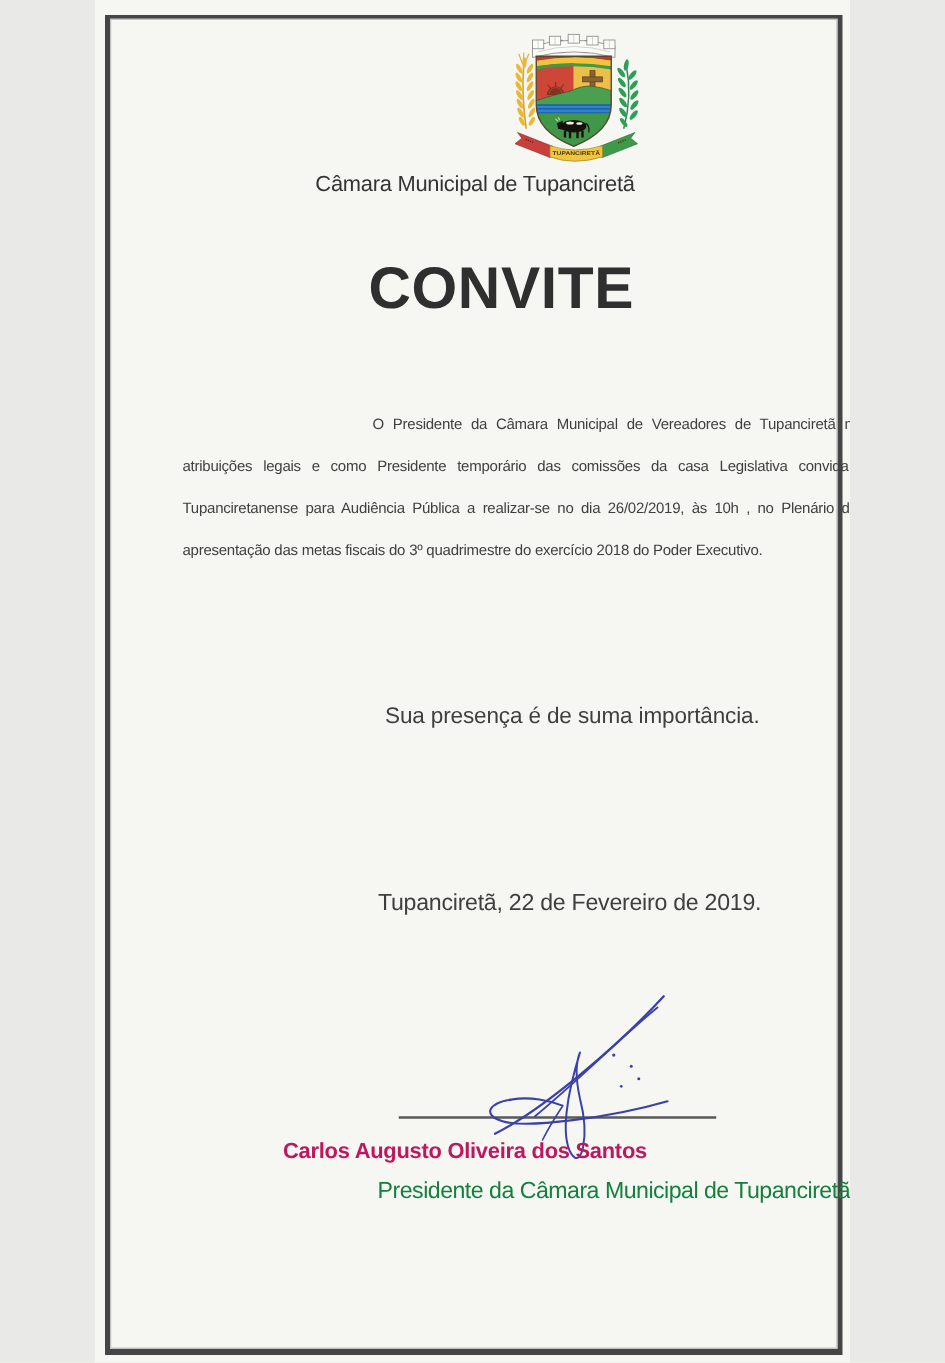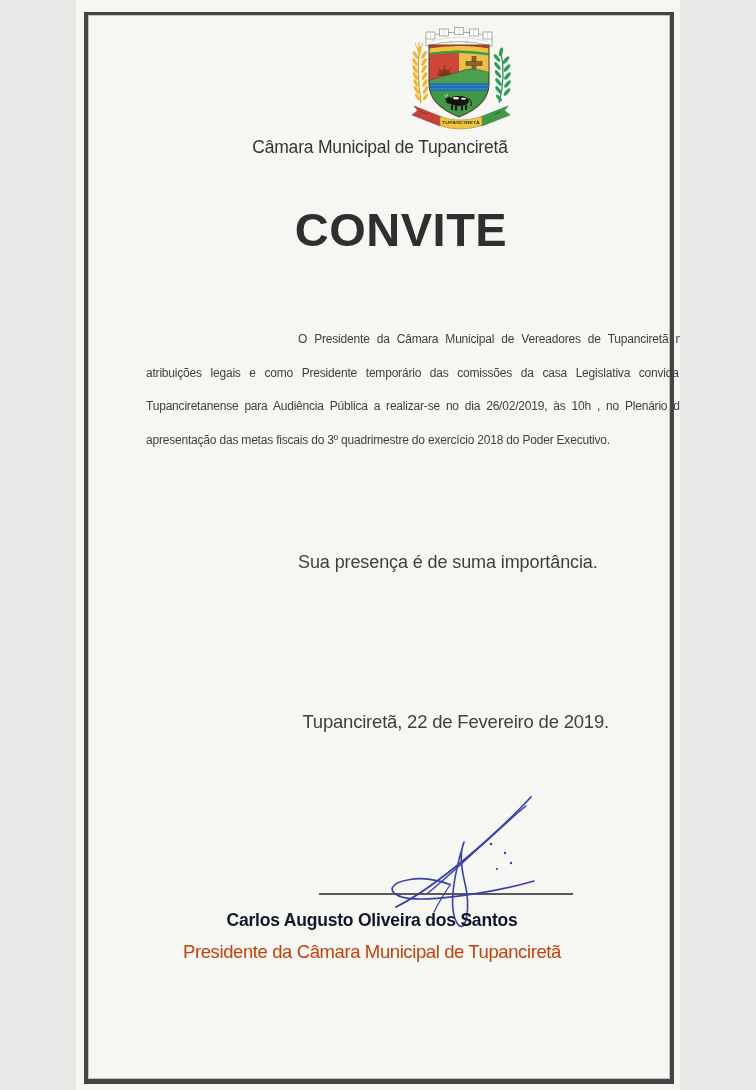--- a/index.html
+++ b/index.html
@@ -22,31 +22,31 @@
   }
   .title {
     position:absolute; top:202px; left:0; right:0; text-align:center; text-indent:14px;
     font-size:47px; font-weight:bold; letter-spacing:0.5px; color:#2f2f2f;padding-left:32px;
   }
   .paragraph {
     position:absolute; top:323px; left:70px; width:620px; margin:0;
     font-size:12px; line-height:33.5px; letter-spacing:-0.2px;
     text-align:justify; text-indent:152px; color:#3f3f3f;
   }
-  .closing { position:absolute; top:552px; left:222px; margin:0; font-size:18px; letter-spacing:-0.1px; }
+  .closing { position:absolute; top:552px; left:222px; margin:10px; font-size:18px; letter-spacing:-0.1px; }
   .dateline { position:absolute; top:711px; right:71px; margin:0; font-size:18.5px; letter-spacing:-0.2px;text-align:center; }
   .sig-line { position:absolute; top:893px; left:243px; width:254px; height:0; border-top:2px solid #5a5a5a; }
   .sig-svg { position:absolute; top:786px; left:288px; width:196px; height:154px; }
   .sig-name {
     position:absolute; top:910px; left:0; right:0; text-align:center; text-indent:-12px;
-    font-weight:bold; font-size:17.5px; letter-spacing:-0.2px; color:#0f172a;
+    font-weight:bold; font-size:17.5px; letter-spacing:-0.2px; color:#be185d;
   }
   .sig-role {
-    position:absolute; top:941px; left:0; right:0; text-align:center; text-indent:-12px;
-    font-size:18.5px; letter-spacing:-0.4px; color:#c2410c;
+    position:absolute; top:941px; left:0; right:0; text-align:right; text-indent:-12px;
+    font-size:18.5px; letter-spacing:-0.4px; color:#15803d;
   }
   .speck { position:absolute; top:77px; left:671px; width:3px; height:3px; background:#4b4b4b; border-radius:50%; }
   .speck::after { content:""; position:absolute; left:5px; top:-5px; width:2px; height:2px; background:#9a9a96; border-radius:50%; }
 </style>
 </head>
 <body>
 
 <div class="sheet">
   <div class="frame"></div>
 

